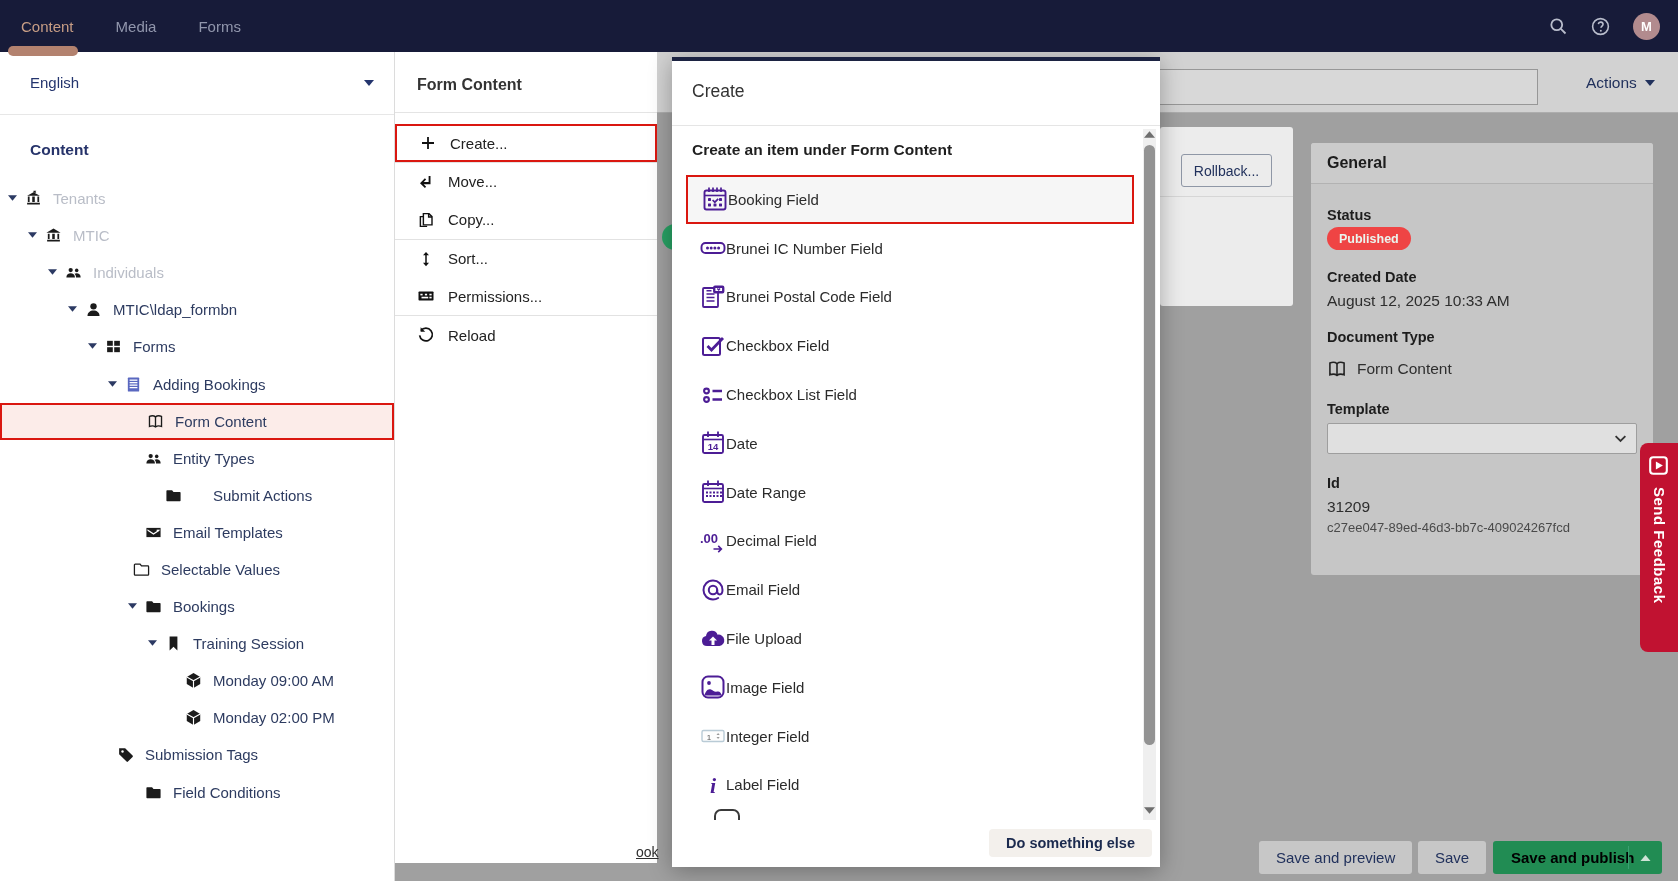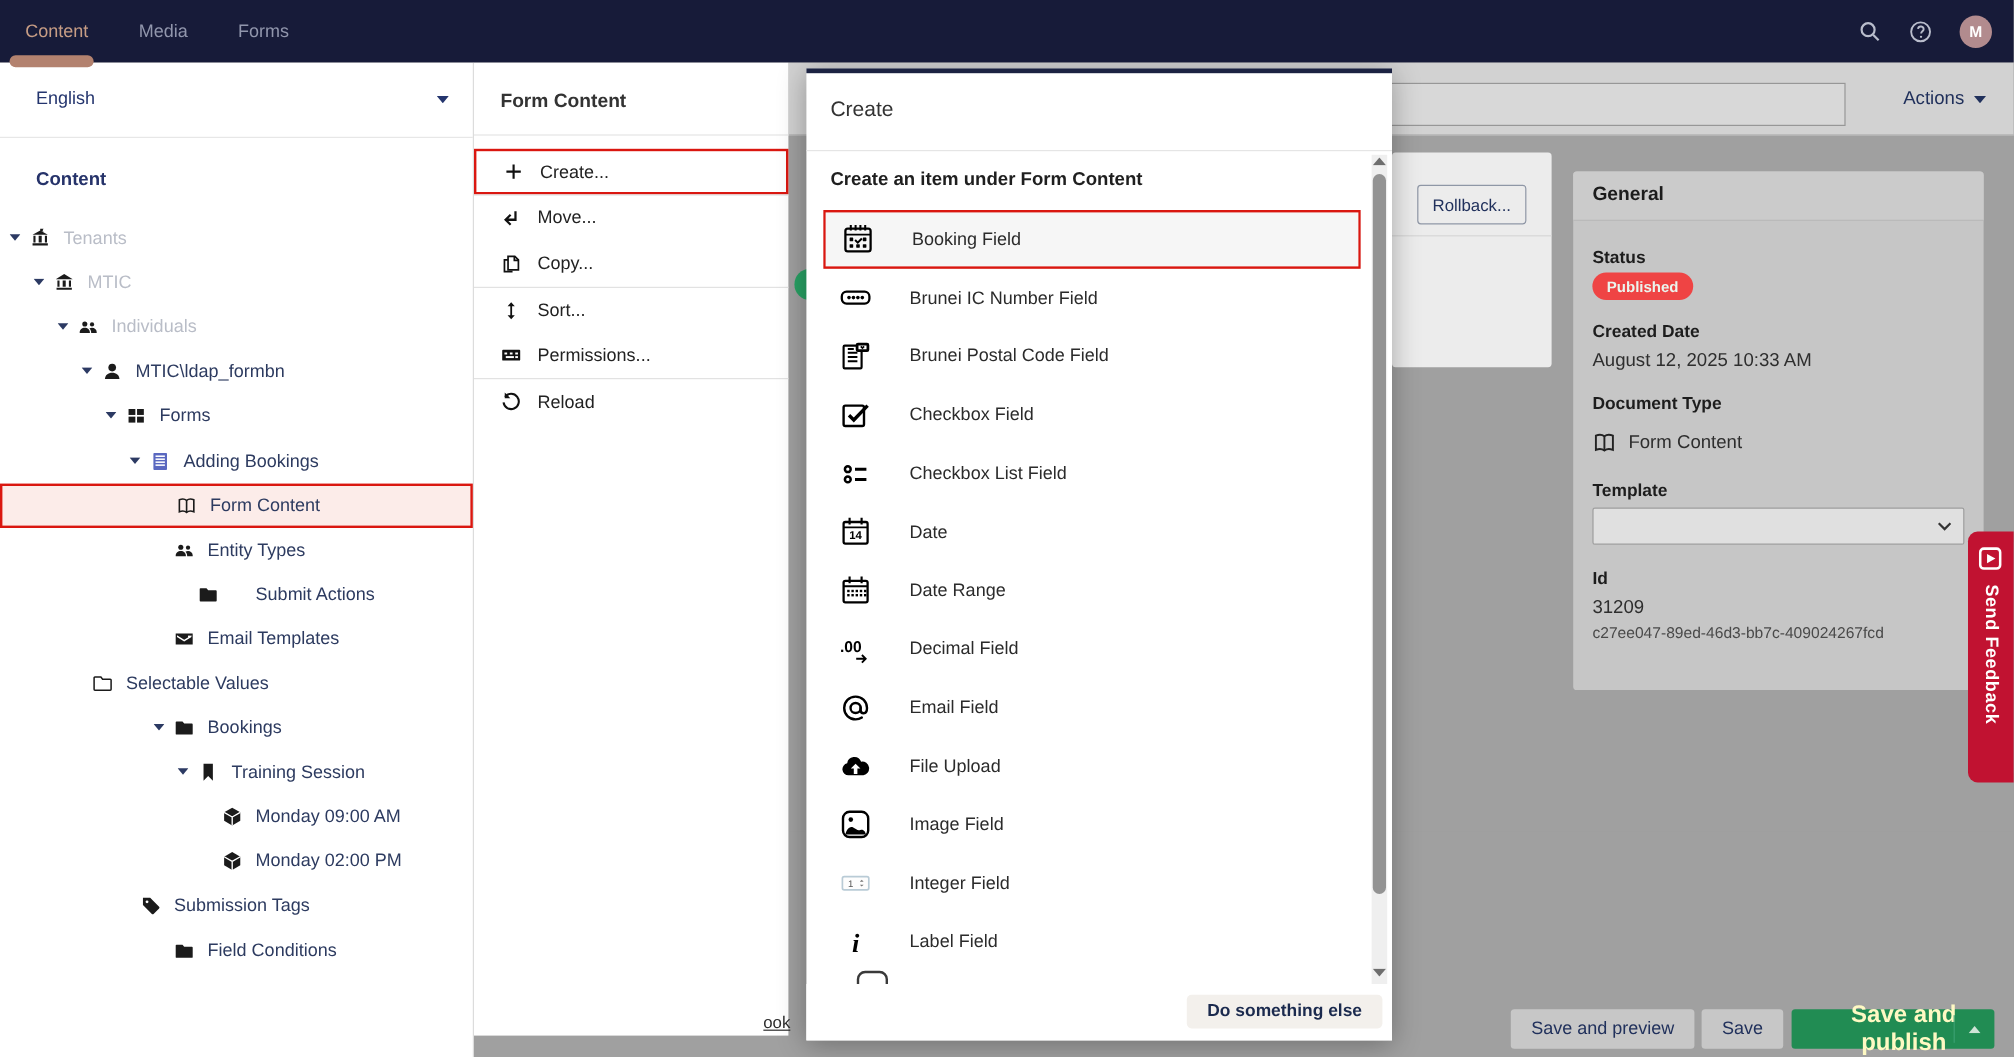--- a/index.html
+++ b/index.html
@@ -55,21 +55,21 @@
   .doctype-row .ic { width:20px; height:20px; color:#222; }
   .template-select { position:absolute; left:16px; top:280px; width:310px; height:31px;
     background:#e0e0e0; border:1px solid #9e9e9e; border-radius:2px; cursor:pointer; }
   .template-select .ic { position:absolute; right:9px; top:10px; width:13px; height:9px; color:#333; }
   .guid { position:absolute; left:16px; font-size:13px; color:#4a4a4a; }
 
   .ed-footer { position:absolute; left:0; top:785px; right:0; bottom:0; background:#b1b1b1; }
   .gray-btn { position:absolute; top:4px; height:33px; background:#c7c7c7; border:none;
     border-radius:3px; color:#21315c; font-size:15px; font-family:inherit; padding:0 17px; cursor:pointer; }
   .green-btn { position:absolute; left:836px; top:4px; width:169px; height:33px;
-    background:#218c53; border:none; border-radius:3px; color:#fef9c3; font-size:20px;
+    background:#218c53; border:none; border-radius:3px; color:#000000; font-size:15px;
     font-weight:bold; font-family:inherit; cursor:pointer; display:flex; align-items:center; }
   .green-btn .lbl { padding-left:18px; }
   .gb-div { position:absolute; right:33px; top:5px; bottom:5px; width:1px; background:#3aa071; }
   .gb-caret { position:absolute; right:11px; top:14px; width:11px; height:6px; color:#cfe3d6; }
 
   
   .tree-panel { position:absolute; left:0; top:52px; width:395px; height:829px;
     background:#fff; border-right:1px solid #dcdcdc; z-index:10; }
   .lang-row { position:absolute; left:0; top:0; right:0; height:63px;
     border-bottom:1px solid #e7e7e7; cursor:pointer; }
@@ -104,21 +104,21 @@
     background:#fff; z-index:50; border-top:4px solid #1c2342;
     box-shadow:0 4px 22px rgba(0,0,0,.3); }
   .modal-title { position:absolute; left:20px; top:20px; font-size:17.5px; color:#333; }
   .modal-divider { position:absolute; left:0; right:0; top:64px; height:1px; background:#e5e5e5; }
   .modal-subtitle { position:absolute; left:20px; top:80px; font-size:15.5px;
     font-weight:bold; color:#1f1f1f; }
   .modal-list { position:absolute; left:14px; top:114px; width:448px; height:649px; overflow:hidden; }
   .modal-item { height:48.8px; display:flex; align-items:center; padding-left:14px;
     font-size:15px; color:#2b2b2b; cursor:pointer; }
   .modal-item.highlighted { background:#f6f6f6; border:2px solid #da1710; }
-  .mo-ic { width:26px; height:26px; flex:0 0 26px; margin-right:32px; color:#000000; }
+  .mo-ic { width:26px; height:26px; flex:0 0 26px; color:#4c1d95; }
   .partial-icon { position:absolute; left:28px; top:634px; width:26px; height:22px;
     border:2.5px solid #3a3a3a; border-radius:7px; }
   .scroll-track { position:absolute; right:4px; top:68px; width:13px; height:700px; background:#efefef; }
   .scroll-up { position:absolute; left:1px; top:2px; width:11px; height:7px; color:#6e6e6e; }
   .scroll-thumb { position:absolute; left:1px; top:16px; width:11px; height:600px;
     background:#939393; border-radius:6px; }
   .scroll-down { position:absolute; left:1px; top:678px; width:11px; height:7px; color:#6e6e6e; }
   .modal-footer { position:absolute; left:0; right:0; bottom:0; height:47px; background:#fff; }
   .dse-btn { position:absolute; right:8px; top:9px; height:28px; padding:0 17px;
     background:#f3f0ec; border:none; border-radius:4px; color:#1b2a4e; font-size:14.5px;
@@ -389,21 +389,21 @@
         </span>
         <span class="tw-ic ic">
           <svg viewBox="0 0 24 24" fill="currentColor">
             <path d="M2 5.5h20v13H2z"></path>
             <path fill="#fff" d="M3.5 7.5 12 13l8.5-5.5v2L12 15 3.5 9.5z"></path>
             <rect x="16.5" y="8" width="3" height="2" fill="#fff"></rect>
           </svg>
         </span>
         <span class="tw-label">Email Templates</span>
       </div>
-      <div class="tree-row" style="padding-left: 60px;">
+      <div class="tree-row" style="padding-left: 116px;">
         <span class="tw-caret ic nocaret">
           <svg viewBox="0 0 10 6">
             <path d="M0 0h10L5 6z" fill="currentColor"></path>
           </svg>
         </span>
         <span class="tw-ic ic">
           <svg viewBox="0 0 24 24" fill="none" stroke="currentColor" stroke-width="1.8">
             <path d="M3 4.5h7l2 2.5h9a1 1 0 0 1 1 1V19a1 1 0 0 1-1 1H3a1 1 0 0 1-1-1V5.5a1 1 0 0 1 1-1z"></path>
           </svg>
         </span>

